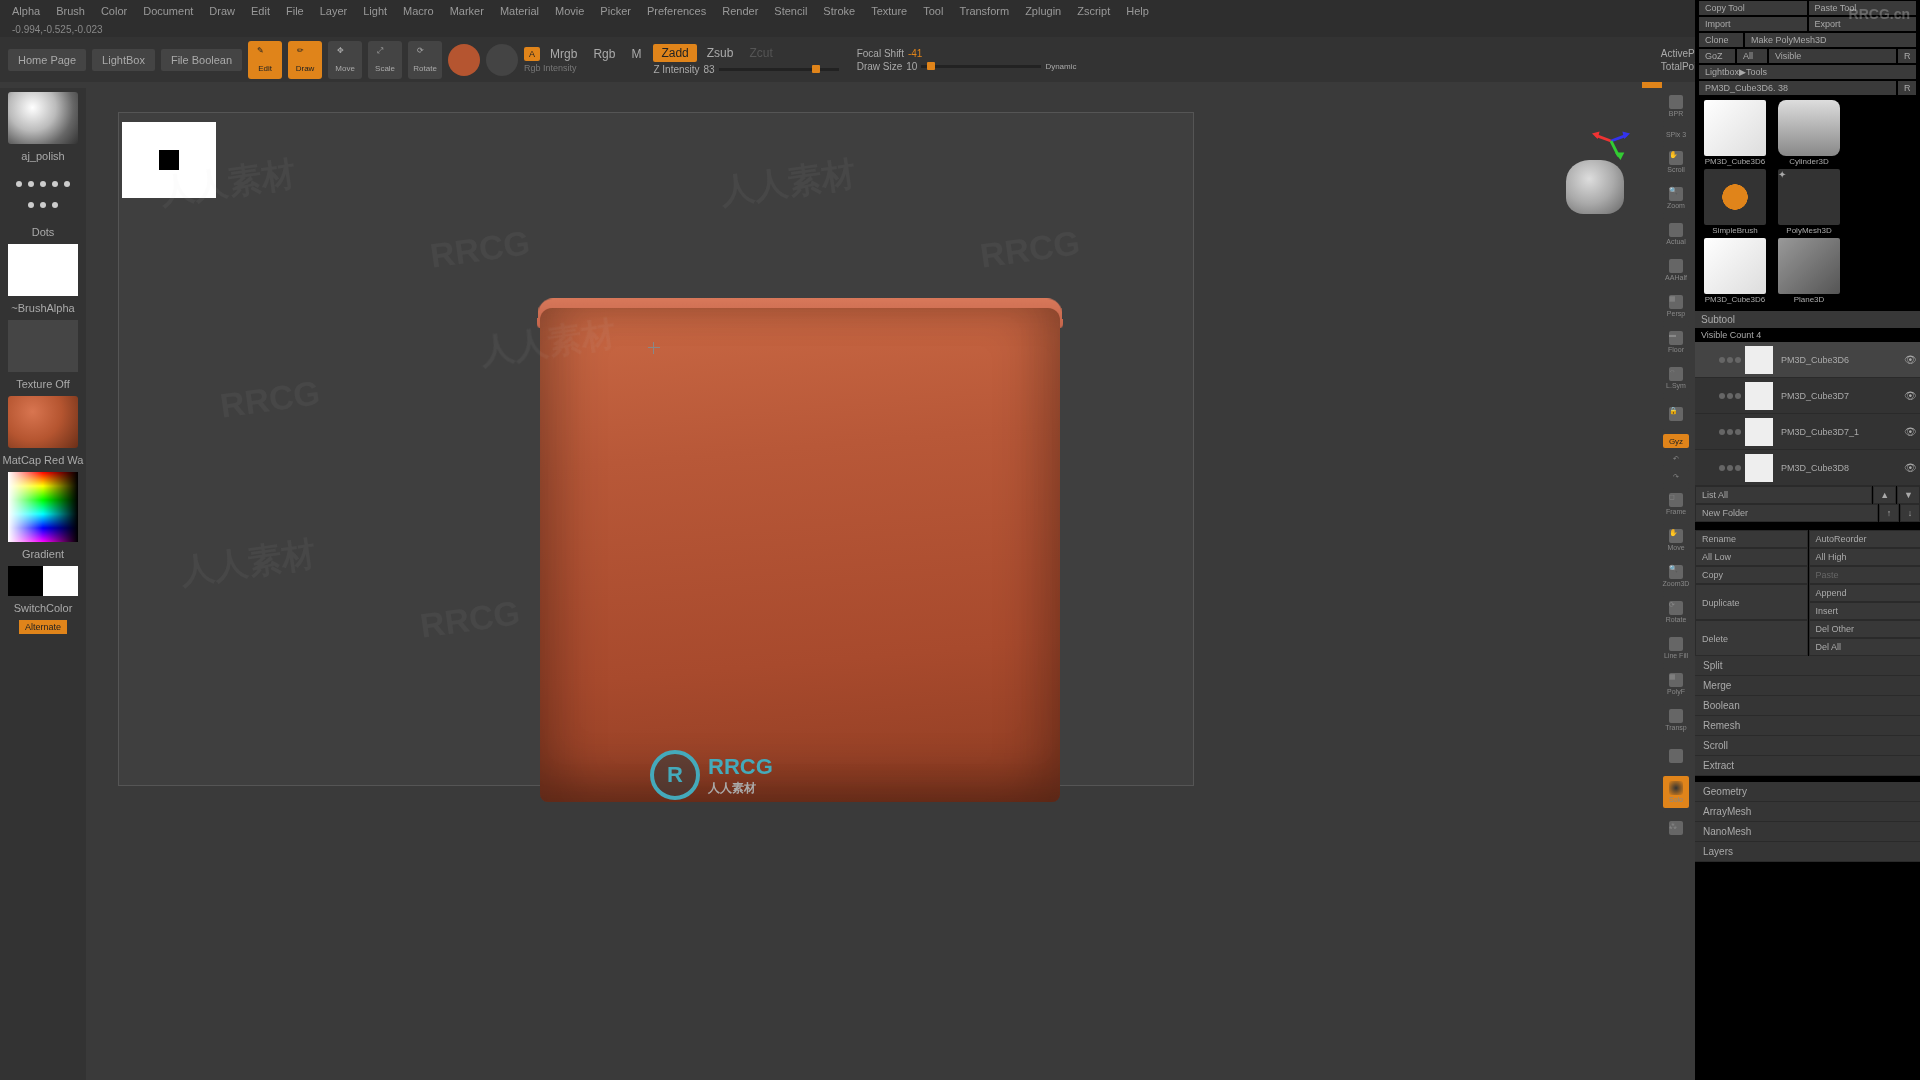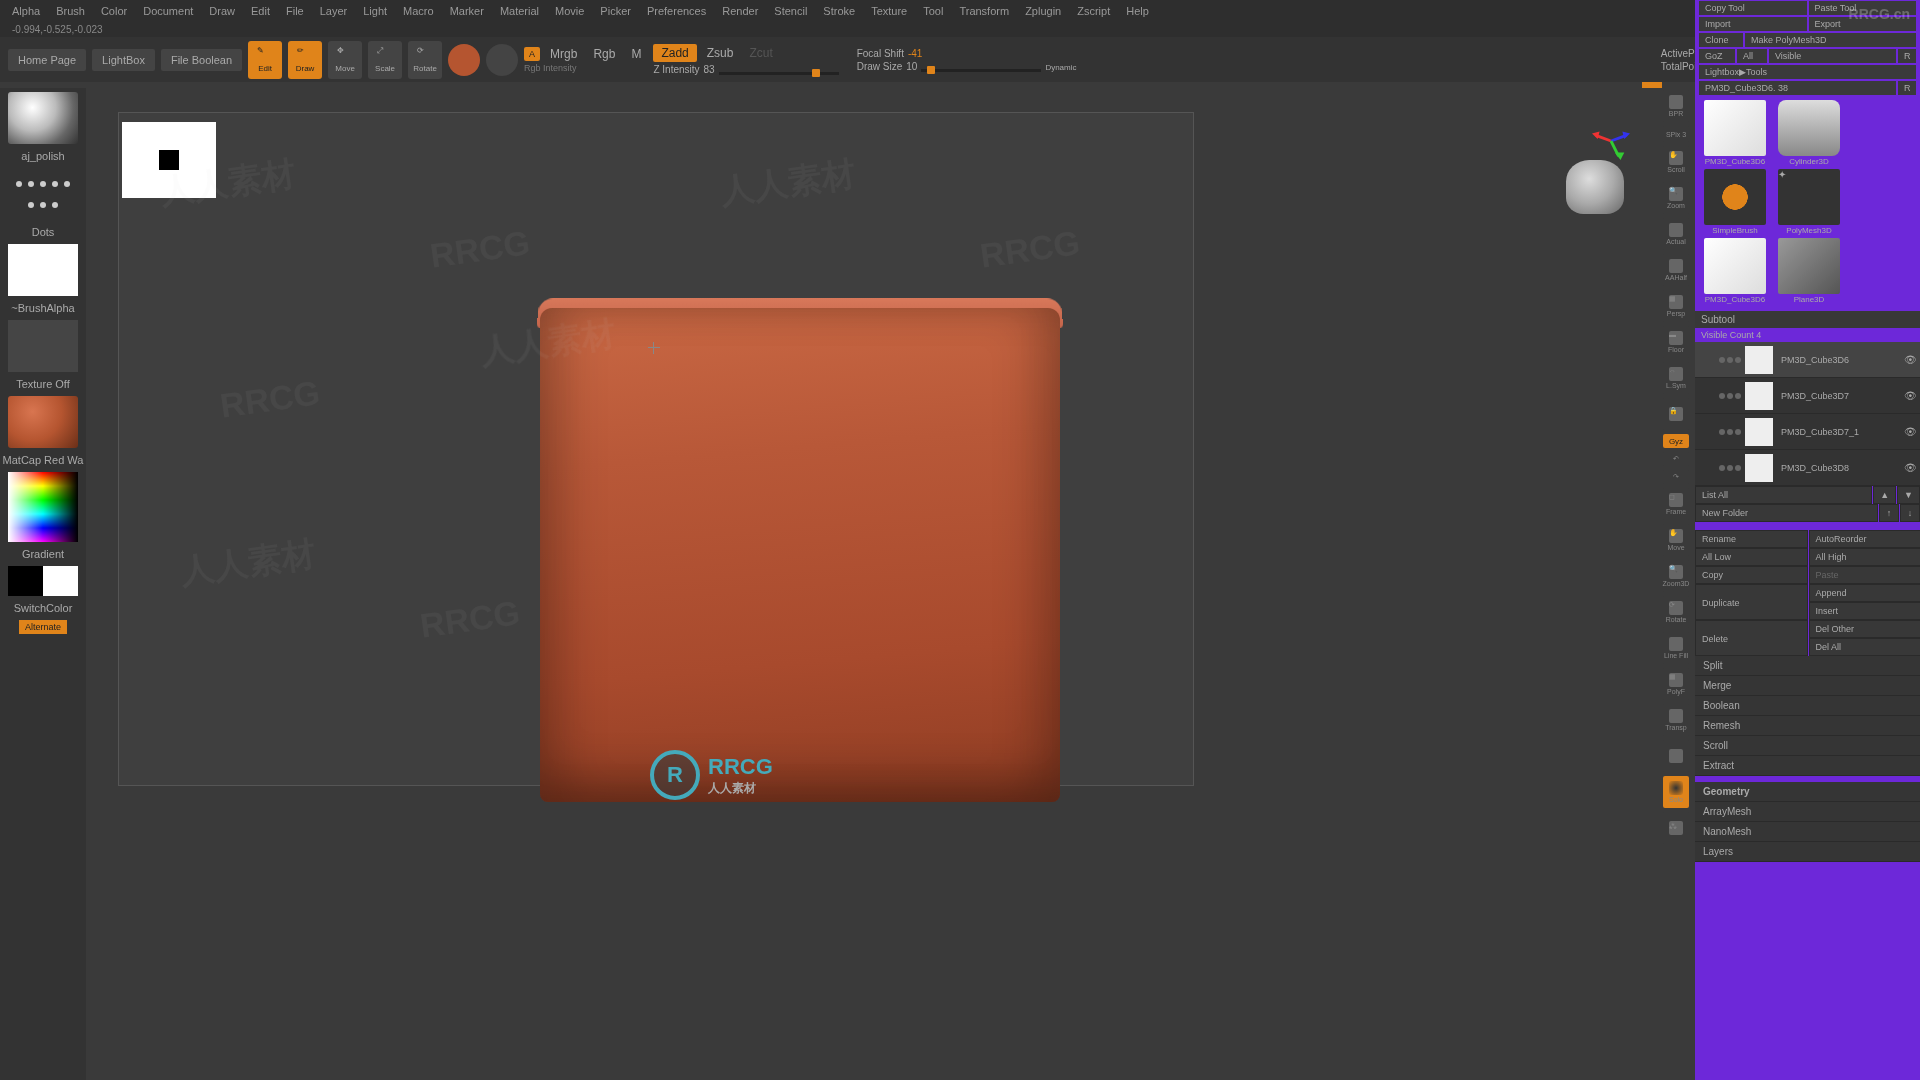--- a/index.html
+++ b/index.html
@@ -15,21 +15,21 @@
 .home-btns { display: flex; gap: 6px; }
 .home-btn { background: #444; padding: 5px 10px; border-radius: 2px; }
 .mode-btn { width: 34px; height: 38px; background: #444; border-radius: 3px; display: flex; flex-direction: column; align-items: center; justify-content: center; font-size: 8px; gap: 2px; }
 .mode-btn.active { background: #e0841a; color: #222; }
 .mode-icon { width: 16px; height: 16px; }
 .circle-btn { width: 32px; height: 32px; border-radius: 50%; background: #444; }
 .circle-btn.active { background: #b55530; }
 .radio-btn { width: 16px; height: 14px; background: #e0841a; border-radius: 2px; display: flex; align-items: center; justify-content: center; font-size: 9px; color: #222; }
 .mode-label { font-size: 12px; padding: 0 6px; }
 .mode-label.active { background: #e0841a; color: #222; padding: 2px 8px; border-radius: 2px; }
-.slider-row { display: flex; align-items: flex-end; gap: 4px; font-size: 10px; }
+.slider-row { display: flex; align-items: center; gap: 4px; font-size: 10px; }
 .slider-track { width: 120px; height: 3px; background: #222; position: relative; }
 .slider-thumb { position: absolute; width: 8px; height: 8px; background: #e0841a; top: -3px; border-radius: 1px; }
 .info-group { display: flex; flex-direction: column; font-size: 10px; gap: 2px; margin-left: auto; margin-right: 160px; }
 
 
 .left-panel { position: absolute; left: 0; top: 88px; width: 86px; background: #333; height: calc(100% - 88px); display: flex; flex-direction: column; align-items: center; gap: 4px; padding-top: 4px; }
 .left-swatch { width: 70px; height: 52px; background: #555; border-radius: 3px; position: relative; }
 .left-swatch.sphere { background: radial-gradient(circle at 35% 30%, #fff, #bbb 40%, #666 70%, #333); }
 .left-label { font-size: 11px; text-align: center; padding: 2px 0; }
 .dots-swatch { width: 70px; height: 52px; background: #333; display: flex; flex-wrap: wrap; align-items: center; justify-content: center; gap: 6px; padding: 8px; }
@@ -58,21 +58,21 @@
 .orange-bar { position: absolute; right: 258px; top: 82px; width: 20px; height: 6px; background: #e0841a; }
 
 
 .right-vtool { position: absolute; right: 230px; top: 90px; width: 28px; display: flex; flex-direction: column; gap: 4px; align-items: center; }
 .vtool-btn { width: 26px; height: 32px; background: #3a3a3a; border-radius: 2px; display: flex; flex-direction: column; align-items: center; justify-content: center; font-size: 7px; color: #888; }
 .vtool-btn.gyz { background: #e0841a; color: #222; font-size: 8px; height: 14px; }
 .vtool-btn.solo { background: #e0841a; }
 .vtool-btn .ico { width: 14px; height: 14px; background: #666; border-radius: 2px; margin-bottom: 1px; }
 
 
-.right-panel { position: absolute; right: 0; top: 0; width: 225px; background: #6d28d9; height: 100%; display: flex; flex-direction: column; font-size: 10px; }
+.right-panel { position: absolute; right: 0; top: 0; width: 225px; background: #000000; height: 100%; display: flex; flex-direction: column; font-size: 10px; }
 .rp-row { display: flex; gap: 2px; padding: 1px 4px; }
 .rp-btn { background: #3a3a3a; padding: 2px 6px; flex: 1; font-size: 9px; }
 .rp-btn.sm { flex: 0 0 auto; width: 18px; text-align: center; }
 .rp-header { background: #383838; padding: 3px 6px; margin-top: 2px; }
 .tool-grid { display: flex; flex-wrap: wrap; gap: 2px; padding: 4px; }
 .tool-item { width: 72px; display: flex; flex-direction: column; align-items: center; }
 .tool-thumb { width: 62px; height: 56px; background: #555; border-radius: 2px; }
 .tool-thumb.white { background: linear-gradient(135deg, #fff, #ddd); }
 .tool-thumb.cyl { background: linear-gradient(180deg, #ddd, #888); border-radius: 8px; }
 .tool-thumb.star { background: #333; }
@@ -477,21 +477,21 @@
         </div>
       </div>
   </div>
   <div class="section-row">Split</div>
   <div class="section-row">Merge</div>
   <div class="section-row">Boolean</div>
   <div class="section-row">Remesh</div>
   <div class="section-row">Scroll</div>
   <div class="section-row">Extract</div>
   <div style="height:6px;"></div>
-  <div class="section-row" style="font-weight:bold;">Geometry</div>
+  <div class="section-row" style="font-weight:normal;">Geometry</div>
   <div class="section-row">ArrayMesh</div>
   <div class="section-row">NanoMesh</div>
   <div class="section-row">Layers</div>
 </div>
 
 <div class="watermark" style="left:160px;top:160px;">人人素材</div>
 <div class="watermark" style="left:430px;top:230px;">RRCG</div>
 <div class="watermark" style="left:720px;top:160px;">人人素材</div>
 <div class="watermark" style="left:980px;top:230px;">RRCG</div>
 <div class="watermark" style="left:220px;top:380px;">RRCG</div>

